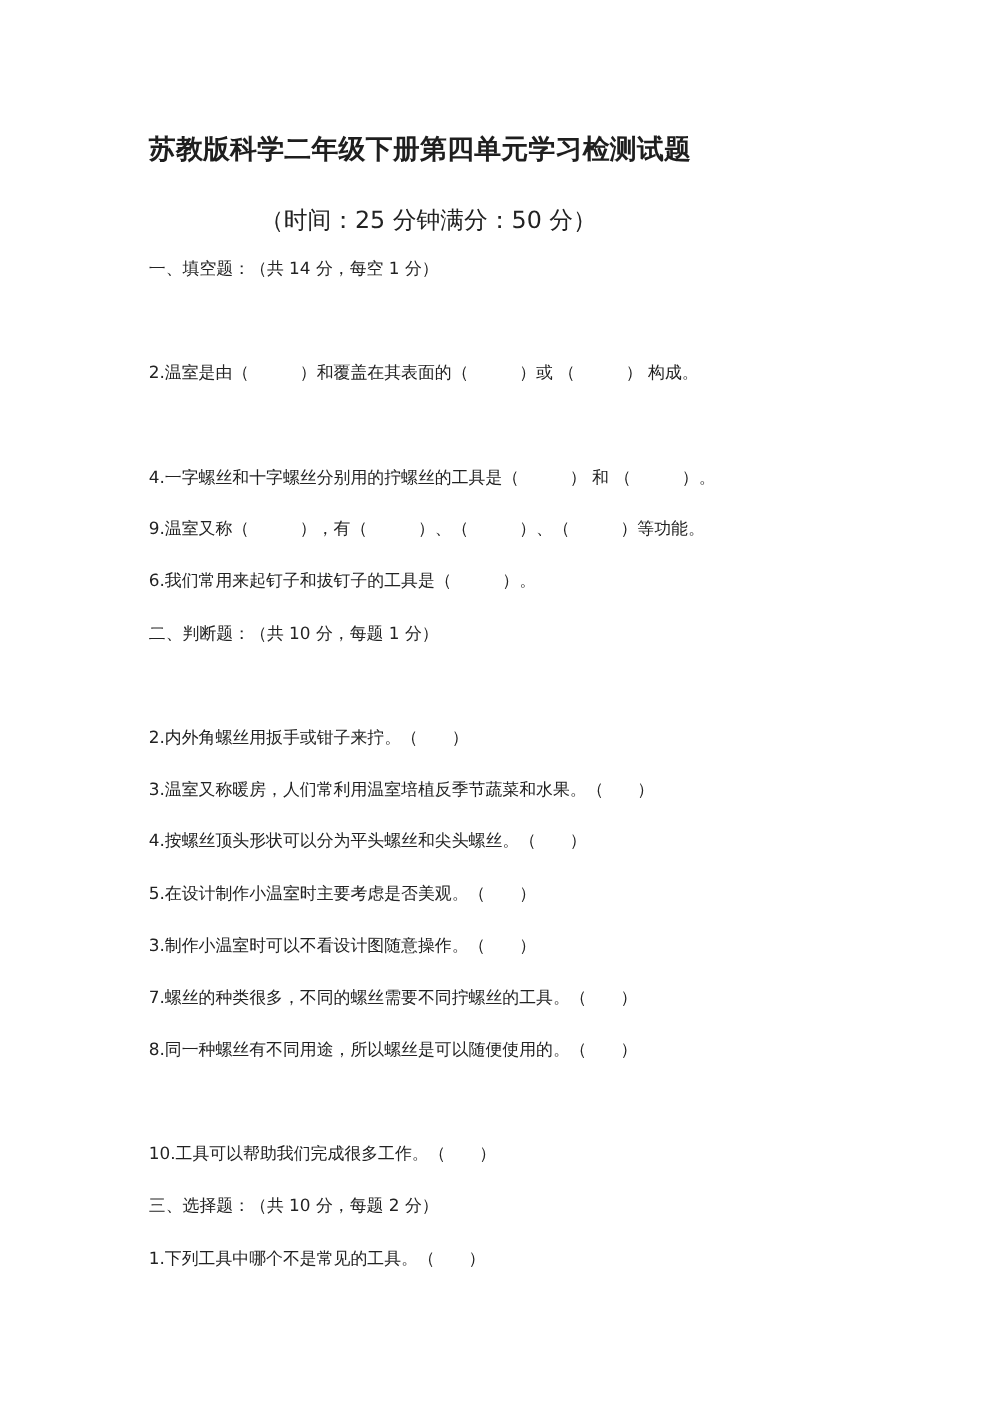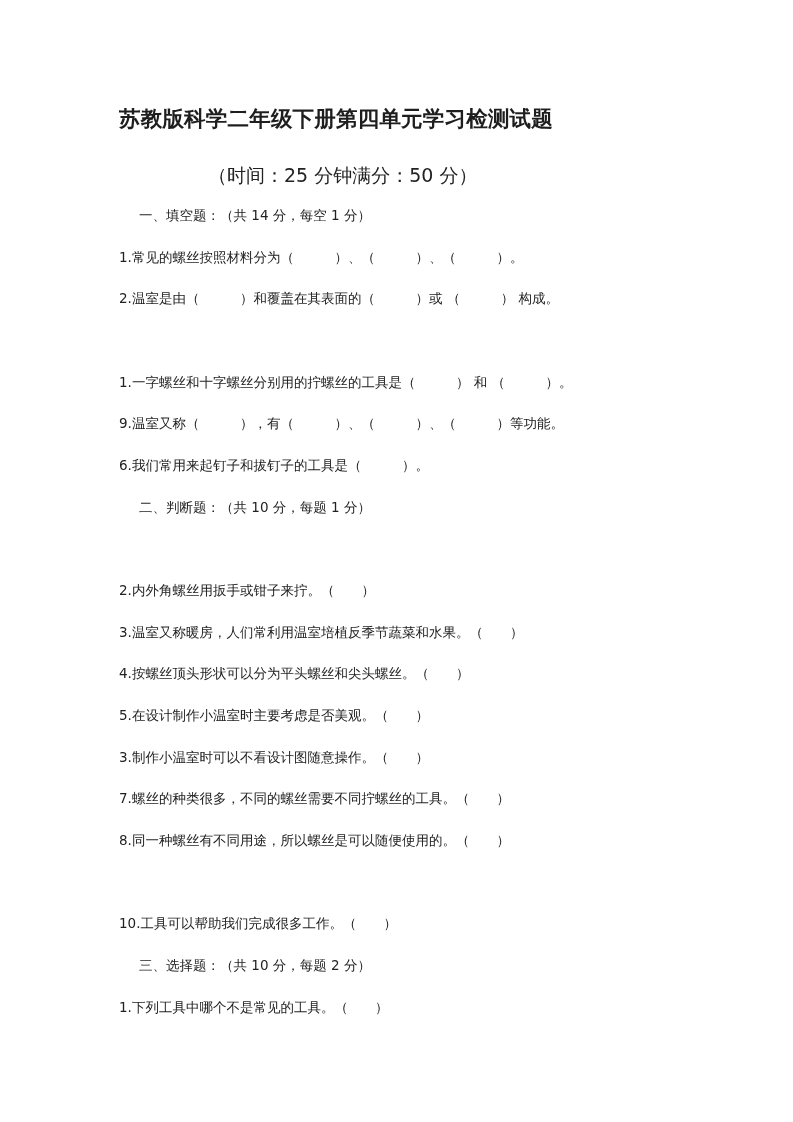--- a/index.html
+++ b/index.html
@@ -45,34 +45,32 @@
     .line {
       position: absolute;
       left: 119px;
       font-size: 13.5px;
       color: #222;
       white-space: pre;
       line-height: 20px;
     }
     .section {
       font-weight: normal;
-      margin-left: 20px;
     }
   </style>
 </head>
 <body>
 
 <div class="page">
   <h1 class="title">苏教版科学二年级下册第四单元学习检测试题</h1>
   <div class="subtitle">（时间：25 分钟满分：50 分）</div>
 
   <div class="line section" style="top:205px">一、填空题：（共 14 分，每空 1 分）</div>
-  <div class="line" style="top:247px">1.常见的螺丝按照材料分为（　　　）、（　　　）、（　　　）。</div>
   <div class="line" style="top:288px">2.温室是由（　　　）和覆盖在其表面的（　　　）或 （　　　） 构成。</div>
-  <div class="line" style="top:372px">1.一字螺丝和十字螺丝分别用的拧螺丝的工具是（　　　） 和 （　　　）。</div>
+  <div class="line" style="top:372px">4.一字螺丝和十字螺丝分别用的拧螺丝的工具是（　　　） 和 （　　　）。</div>
   <div class="line" style="top:413px">9.温室又称（　　　），有（　　　）、（　　　）、（　　　）等功能。</div>
   <div class="line" style="top:455px">6.我们常用来起钉子和拔钉子的工具是（　　　）。</div>
 
   <div class="line section" style="top:497px">二、判断题：（共 10 分，每题 1 分）</div>
   <div class="line" style="top:580px">2.内外角螺丝用扳手或钳子来拧。（　　）</div>
   <div class="line" style="top:622px">3.温室又称暖房，人们常利用温室培植反季节蔬菜和水果。（　　）</div>
   <div class="line" style="top:663px">4.按螺丝顶头形状可以分为平头螺丝和尖头螺丝。（　　）</div>
   <div class="line" style="top:705px">5.在设计制作小温室时主要考虑是否美观。（　　）</div>
   <div class="line" style="top:747px">3.制作小温室时可以不看设计图随意操作。（　　）</div>
   <div class="line" style="top:788px">7.螺丝的种类很多，不同的螺丝需要不同拧螺丝的工具。（　　）</div>

